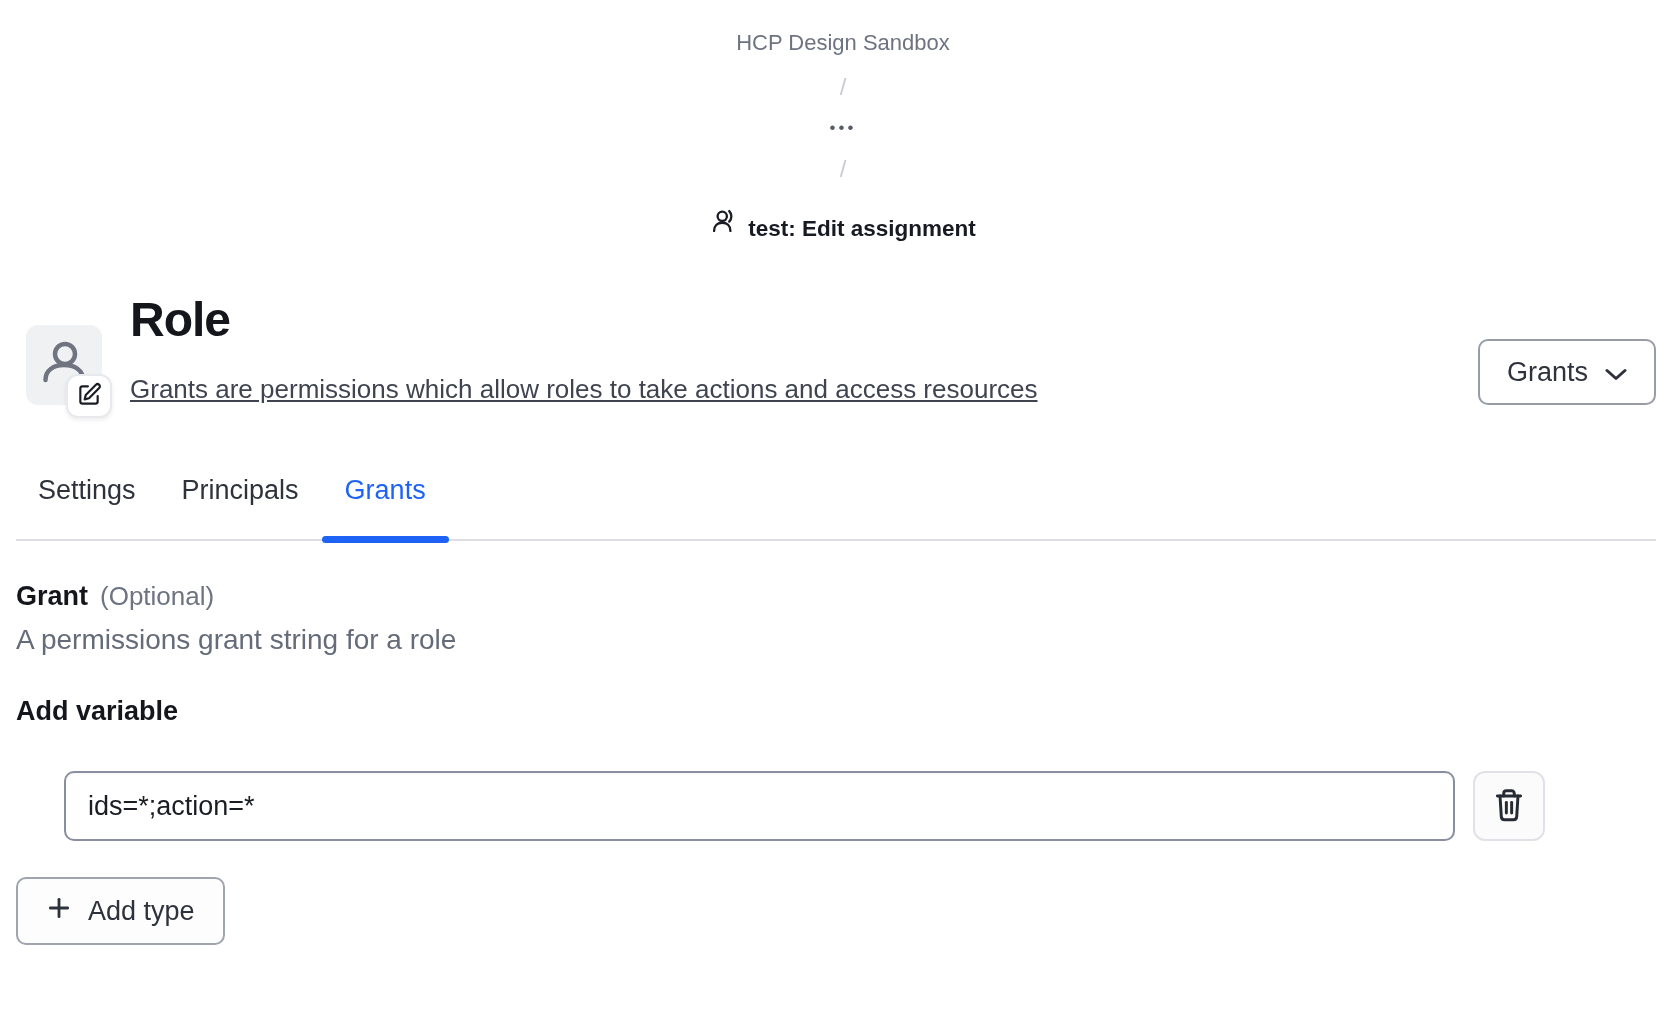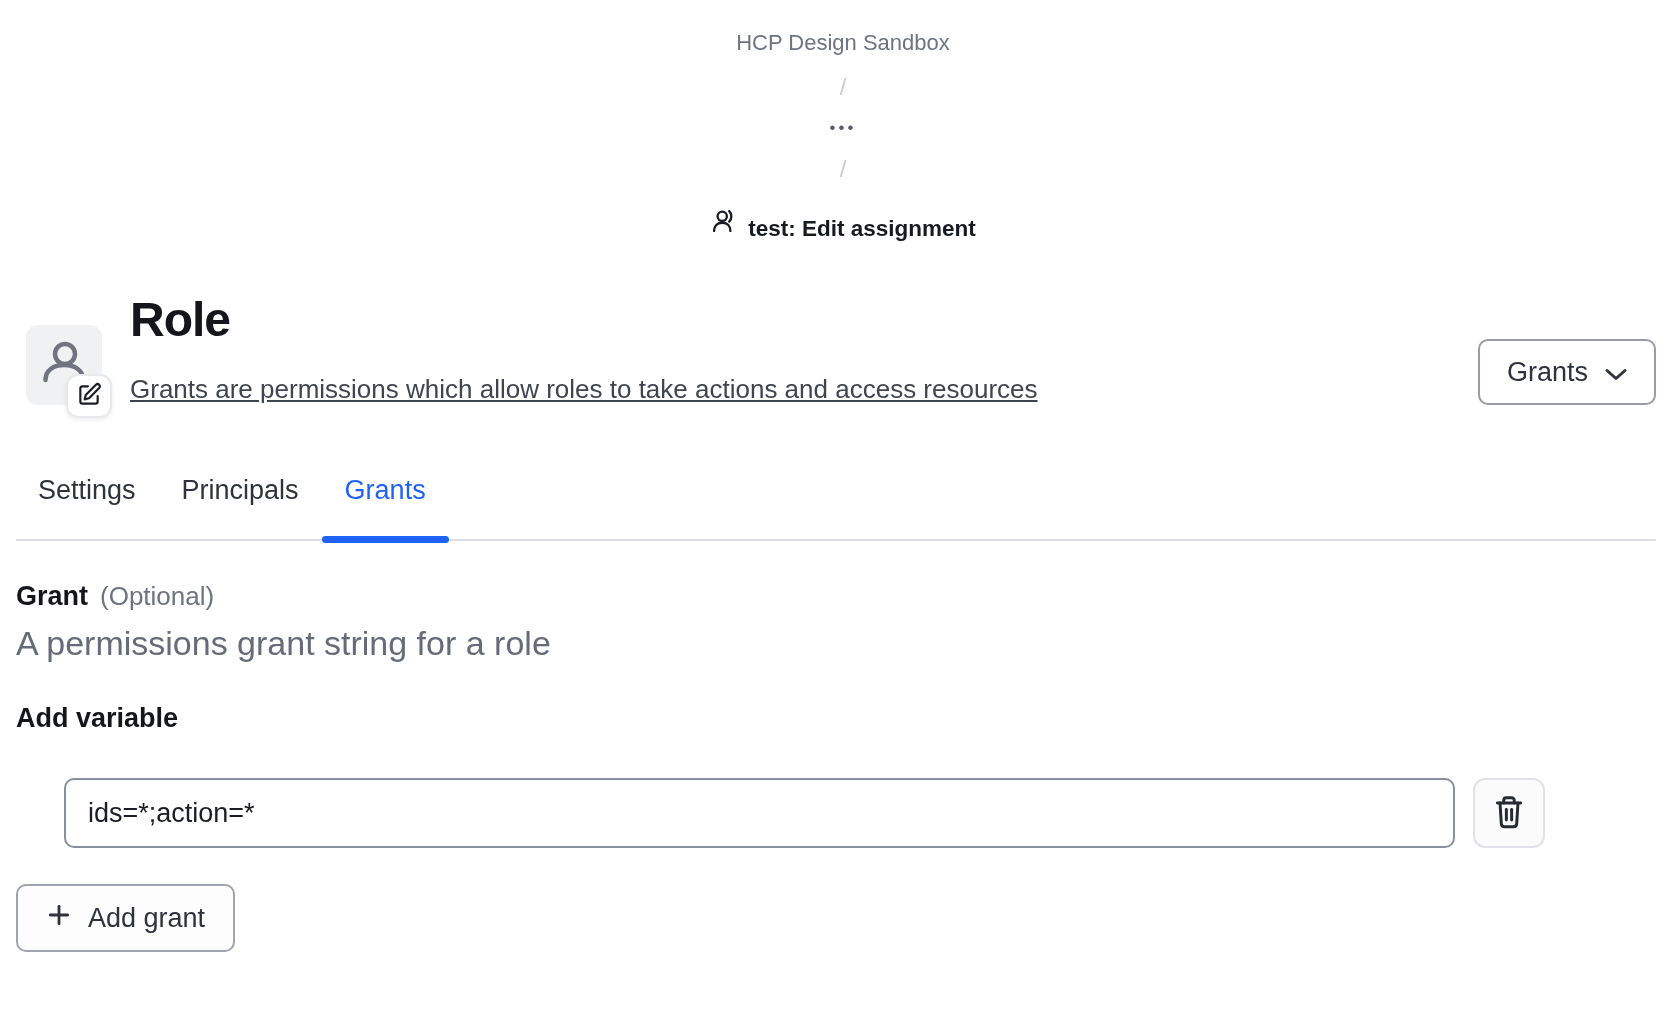--- a/index.html
+++ b/index.html
@@ -43,21 +43,21 @@
     font-size:27px; font-weight:500; color:#2e323c; cursor:pointer; font-family:inherit; }
   .tab.active { color:#1e63f5; }
   .tab.active::after { content:""; position:absolute; left:-23px; right:-23px; bottom:-4px;
     height:7px; border-radius:4px; background:#1e63f5; }
 
   
   .content { width:1529px; }
   .grant-label-row { margin-top:40px; display:flex; align-items:baseline; gap:12px; }
   .grant-label { font-size:27px; font-weight:700; color:#14161c; }
   .grant-optional { font-size:26px; color:#6d7380; }
-  .grant-help { margin-top:12px; font-size:34px; color:#656b78; }
+  .grant-help { margin-top:12px; font-size:28px; color:#656b78; }
   .add-variable { margin-top:40px; font-size:27px; font-weight:700; color:#14161c; }
 
   .grant-row { display:flex; gap:18px; align-items:stretch;padding-left:48px; }
   .grant-row.first { margin-top:44px; }
   .grant-row.second { margin-top:34px; }
   .grant-input { flex:1; height:70px; border:2px solid #8a8fa0; border-radius:10px;
     background:#ffffff; padding:0 22px; font-size:27px; color:#1a1d24;
     font-family:inherit; box-shadow:inset 0 1px 2px rgba(20,22,28,0.04); }
   .trash-btn { flex:none; width:72px; height:70px; background:#fbfbfc;
     border:2px solid #e0e2e7; border-radius:12px; cursor:pointer;
@@ -163,21 +163,21 @@
     </div>
 
 
     <button class="add-grant-btn">
       <span>
         <svg width="26" height="26" viewBox="0 0 24 24" fill="none" stroke="#2e323c" stroke-width="2.6" stroke-linecap="round">
           <path d="M12 4 v16"></path>
           <path d="M4 12 h16"></path>
         </svg>
       </span>
-      <span>Add grant</span>
+      <span>Add type</span>
     </button>
 
     <div class="actions">
       <button class="save-btn">Save</button>
       <button class="cancel-btn">Cancel</button>
     </div>
 
   </div>
 </div>
 

